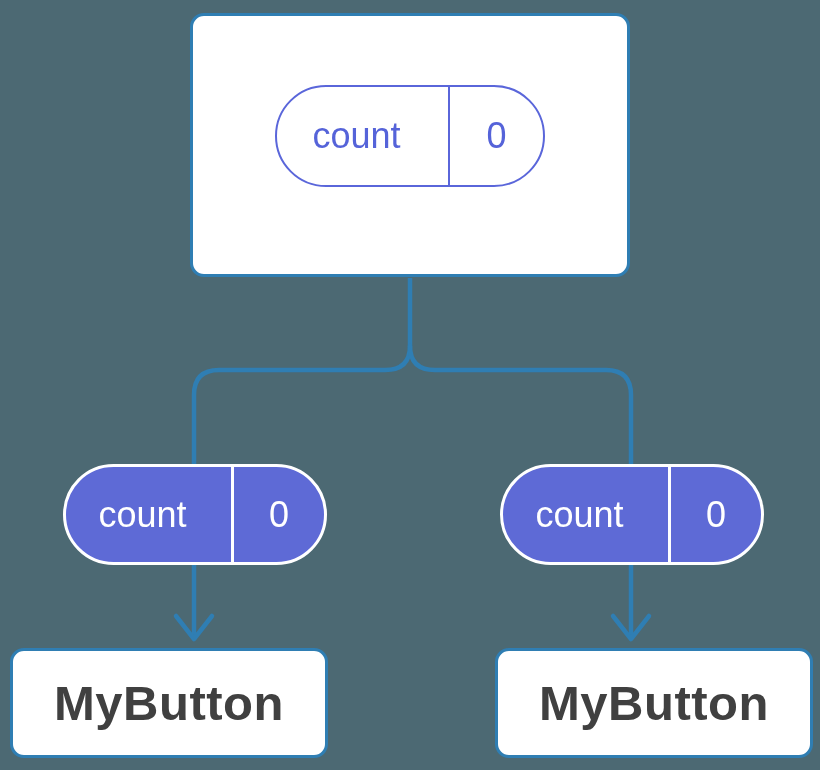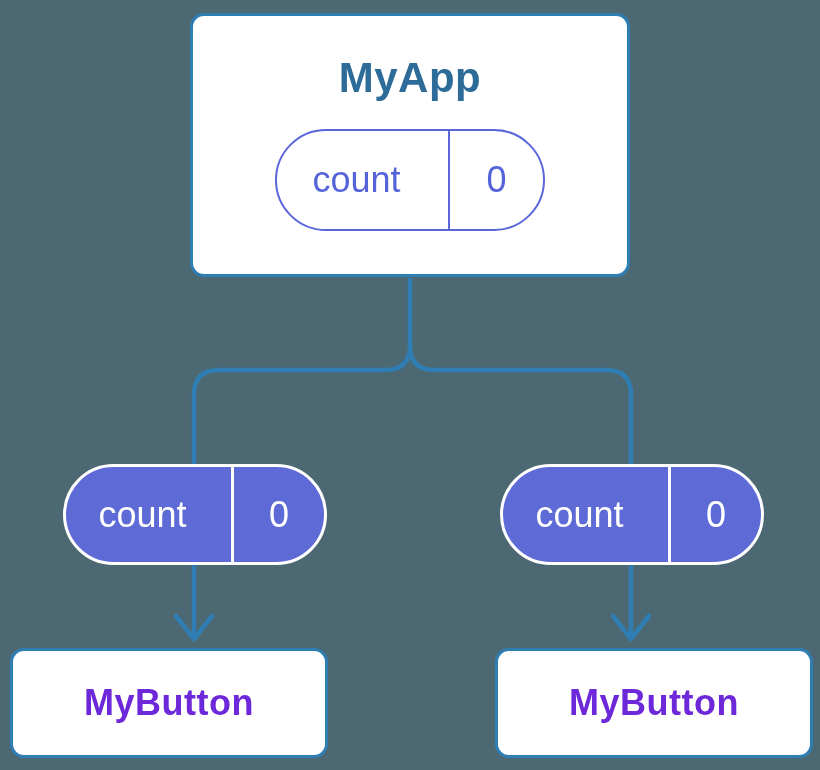--- a/index.html
+++ b/index.html
@@ -41,23 +41,23 @@
     letter-spacing: 0.5px;
   }
   .node-child {
     top: 648px;
     width: 318px; height: 110px;
     justify-content: center;
   }
   .node-child-left  { left: 10px; }
   .node-child-right { left: 495px; }
   .child-title {
-    font-size: 36px;
+    font-size: 49px;
     font-weight: 700;
-    color: #6d28d9;
+    color: #404040;
     letter-spacing: 0.5px;
   }
   .pill {
     box-sizing: border-box;
     display: flex;
     align-items: stretch;
     border-radius: 999px;
     overflow: hidden;
     gap: 12px;
   }
@@ -106,21 +106,20 @@
       <path d="M410,346 Q410,370 385,370 L219,370 Q194,370 194,395 L194,464"></path>
       <path d="M410,346 Q410,370 435,370 L606,370 Q631,370 631,395 L631,464"></path>
       <path d="M194,565 L194,637"></path>
       <path d="M176,616 L194,639 L212,616"></path>
       <path d="M631,565 L631,637"></path>
       <path d="M613,616 L631,639 L649,616"></path>
     </g>
   </svg>
 
   <div class="node node-root">
-    <div class="root-title">MyApp</div>
     <div class="pill pill-outline">
       <div class="pill-section pill-section-label">count</div>
       <div class="pill-section pill-section-value">0</div>
     </div>
   </div>
 
   <div class="pill pill-filled pill-filled-left">
     <div class="pill-section pill-section-label">count</div>
     <div class="pill-section pill-section-value">0</div>
   </div>

